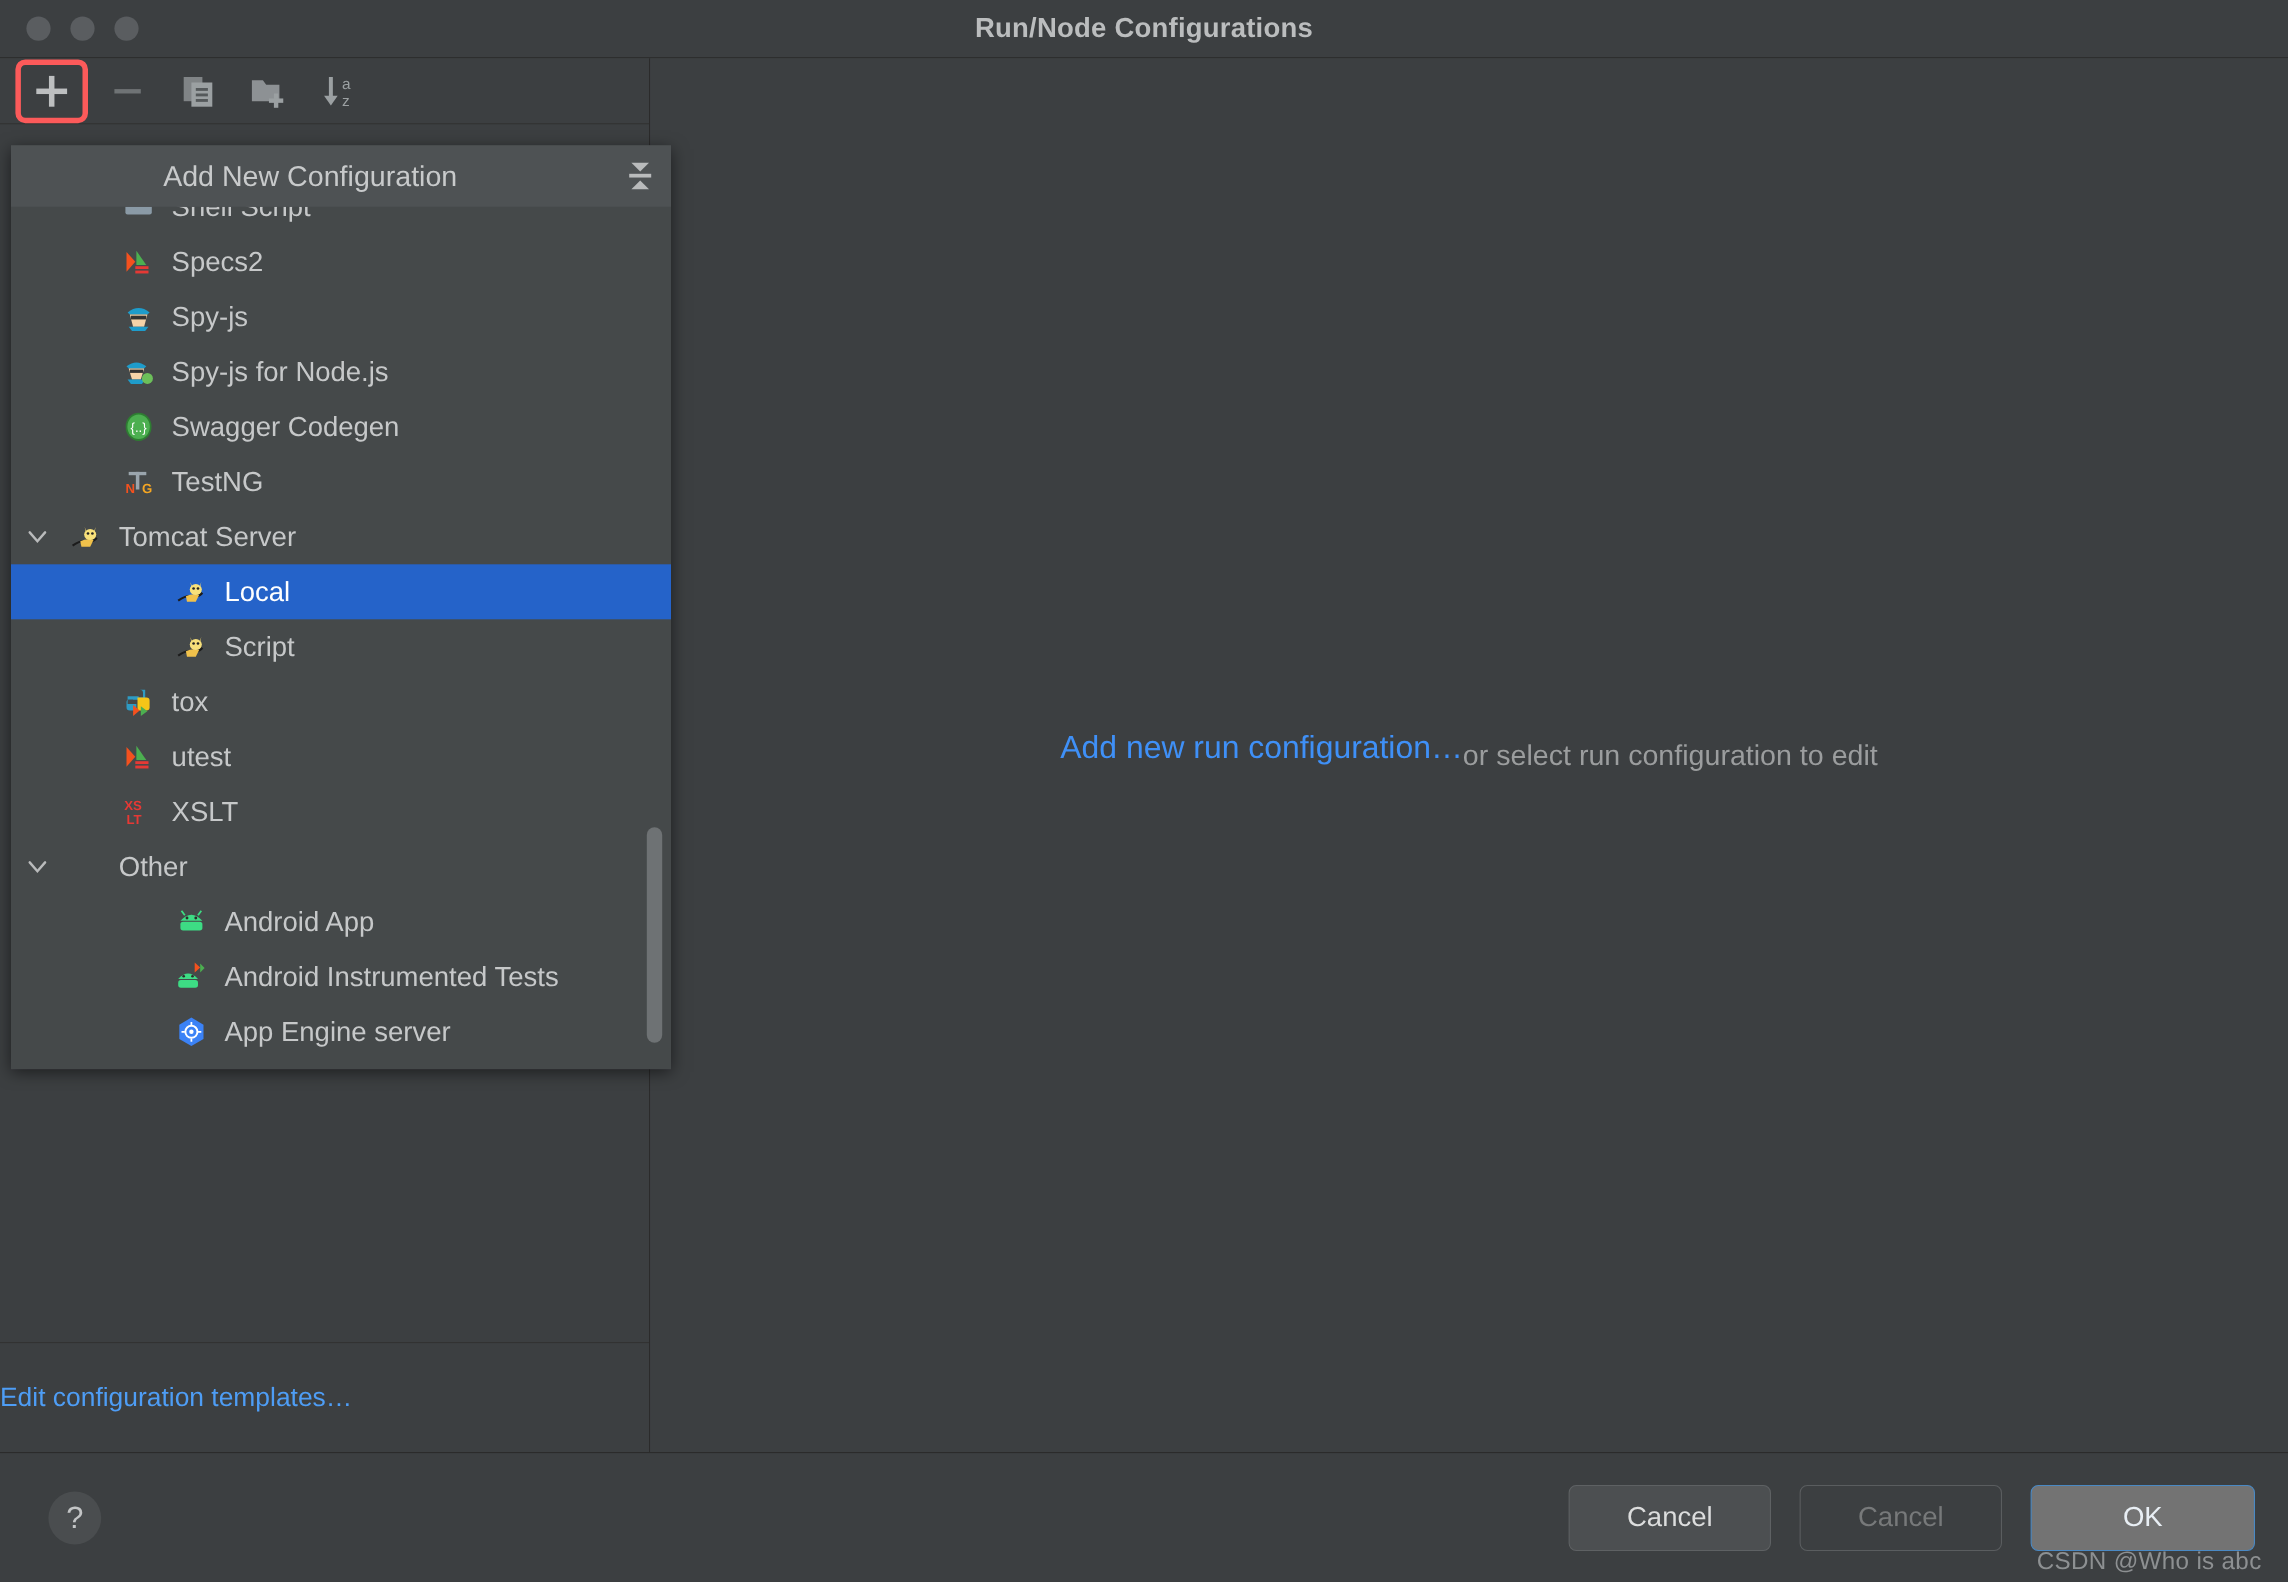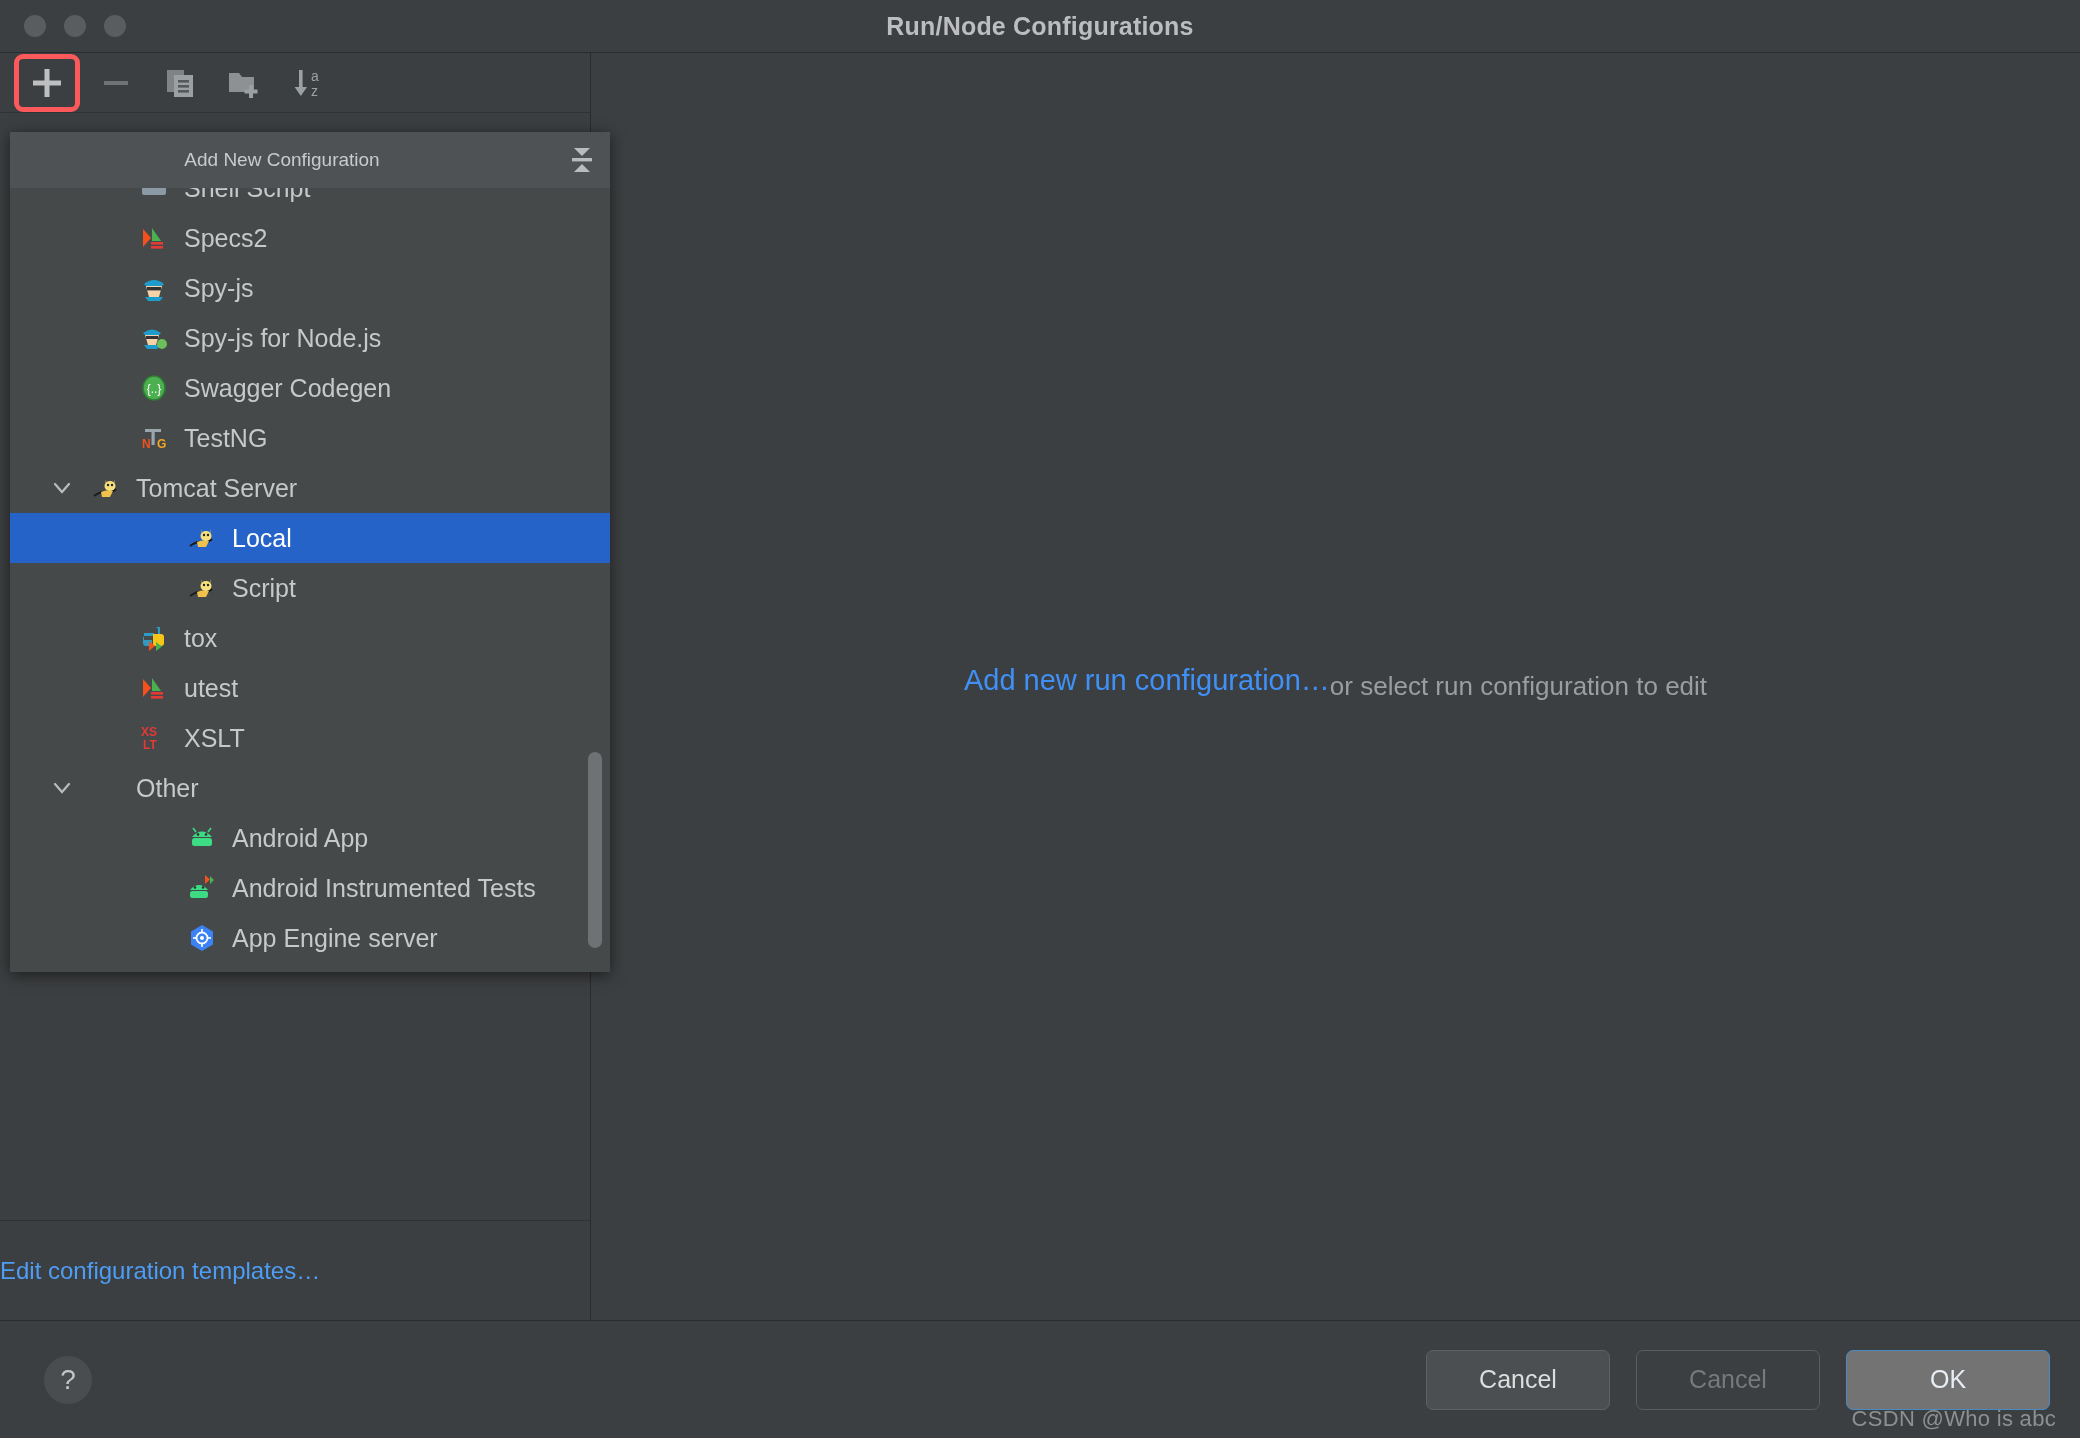--- a/index.html
+++ b/index.html
@@ -129,39 +129,38 @@
   }
   .dd-header {
     height: 56px; flex: 0 0 56px;
     background: #4e5254;
     display: flex; align-items: center;
     position: relative;
     z-index: 2;
   }
   .dd-header-title {
     flex: 1 1 auto; text-align: center;
-    font-size: 19px; color: #c8cacb;
+    font-size: 26px; color: #c8cacb;
   }
   .dd-collapse { width: 56px; display: flex; align-items: center; justify-content: center; }
 
   .dd-list {
     flex: 1 1 auto;
     position: relative;
     overflow: hidden;
     background: #45494a;
   }
   .dd-inner { position: absolute; left: 0; top: -25px; right: 0; }
 
   .row {
     height: 50px;
     display: flex; align-items: center;
     font-size: 25px; color: #c6c8c9;
     white-space: nowrap;
     cursor: pointer;
-    padding-left: 28px;
   }
   .row.selected { background: #2563c9; color: #ffffff; }
   .row .chev { width: 48px; flex: 0 0 48px; display: flex; align-items: center; justify-content: center; }
   .row .ico  { width: 40px; flex: 0 0 40px; display: flex; align-items: center; justify-content: center; }
   .row .lbl  { padding-left: 10px; }
   .ind-0 { padding-left: 0px; }
   .ind-1 { padding-left: 48px; }
   .ind-2 { padding-left: 96px; }
 
   .dd-scrollbar {

